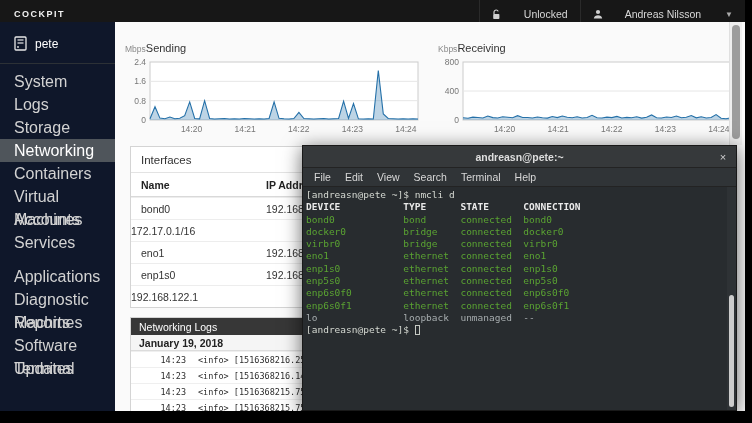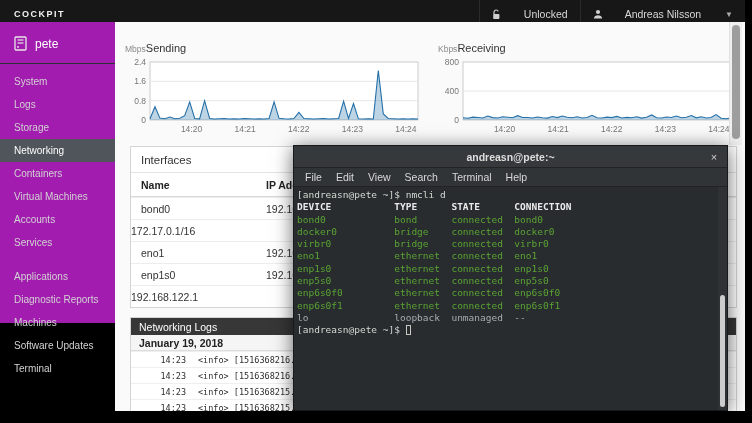--- a/index.html
+++ b/index.html
@@ -8,24 +8,24 @@
           font-family:"Liberation Sans","DejaVu Sans",sans-serif;}
   
   .topbar{position:absolute;left:0;top:0;width:745px;height:28px;background:#171717;
           display:flex;align-items:center;color:#e8e8e8;}
   .brand{font-size:9px;font-weight:bold;letter-spacing:1.5px;margin-left:14px;color:#f2f2f2;}
   .tb-right{margin-left:auto;display:flex;align-items:stretch;height:100%;}
   .tb-group{display:flex;align-items:center;gap:22px;padding:0 12px;font-size:10.5px;color:#d8d8d8;
             border-left:1px solid #2a2a2a;cursor:pointer;}
   .caret{font-size:8px;color:#aaa;margin-left:2px;}
   
-  .sidebar{position:absolute;left:0;top:22px;width:115px;height:301px;background:#a21caf;}
+  .sidebar{position:absolute;left:0;top:22px;width:115px;height:389px;background:#0f172a;}
   .host{display:flex;align-items:center;gap:8px;padding:14px 0 12px 14px;color:#fff;font-size:12px;}
   .sb-divider{height:1px;background:#2c3136;margin:0 0 6px 0;}
-  .nav-item{height:23px;line-height:23px;padding-left:14px;font-size:10px;color:#d2d2d2;cursor:pointer;}
+  .nav-item{height:23px;line-height:23px;padding-left:14px;font-size:16px;color:#d2d2d2;cursor:pointer;}
   .nav-item.active{background:#4f555b;color:#fff;}
   .nav-spacer{height:11px;}
   
   .content{position:absolute;left:115px;top:22px;width:630px;height:389px;background:#fafafa;}
   .chart{position:absolute;top:20px;width:302px;height:100px;}
   .chart-head{height:16px;display:flex;align-items:baseline;padding-left:2px;}
   .chart-unit{font-size:8.5px;color:#8a8a8a;}
   .chart-title{font-size:11px;color:#333;}
   
   .panel{position:absolute;background:#fff;border:1px solid #d4d4d4;}
@@ -39,21 +39,21 @@
   .logs-head{background:#373737;color:#fff;font-size:10.5px;padding:3px 8px;height:17px;line-height:12px;}
   .logs-date{background:#f5f5f5;font-weight:bold;font-size:10.5px;color:#222;padding:2px 8px;height:16px;
              line-height:13px;border-bottom:1px solid #dcdcdc;}
   .log-row{display:flex;height:16px;align-items:center;border-top:1px solid #efefef;background:#fff;
            font-family:"DejaVu Sans Mono","Liberation Mono",monospace;font-size:8.5px;color:#2d2d2d;}
   .log-time{width:55px;text-align:right;margin-right:12px;}
   
   .pagescroll{position:absolute;left:614px;top:0;width:13px;height:123px;background:#efefef;border-left:1px solid #e0e0e0;}
   .pagescroll .thumb{position:absolute;left:2px;top:3px;width:8px;height:114px;background:#9d9d9d;border-radius:4px;}
   
-  .terminal{position:absolute;left:293px;top:145px;width:435px;height:266px;background:#282c2f;
+  .terminal{position:absolute;left:302px;top:145px;width:435px;height:266px;background:#282c2f;
             border:1px solid #191919;box-shadow:0 3px 18px rgba(0,0,0,0.6);}
   .t-titlebar{height:22px;background:#36393b;border-bottom:1px solid #232323;display:flex;align-items:center;}
   .t-title{flex:1;text-align:center;color:#dedede;font-size:10.5px;font-weight:bold;}
   .t-close{width:26px;text-align:center;color:#cfcfcf;font-size:11px;cursor:pointer;}
   .t-menubar{height:19px;background:#303437;border-bottom:1px solid #232323;display:flex;align-items:center;
              padding-left:4px;}
   .t-menu-item{color:#d8d8d8;font-size:10.5px;padding:2px 7px;cursor:pointer;}
   .t-body{position:relative;height:223px;overflow:hidden;}
   .t-pre{margin:0;padding:2px 0 0 3px;font-family:"DejaVu Sans Mono","Liberation Mono",monospace;
          font-size:9.5px;line-height:12.3px;white-space:pre;}

